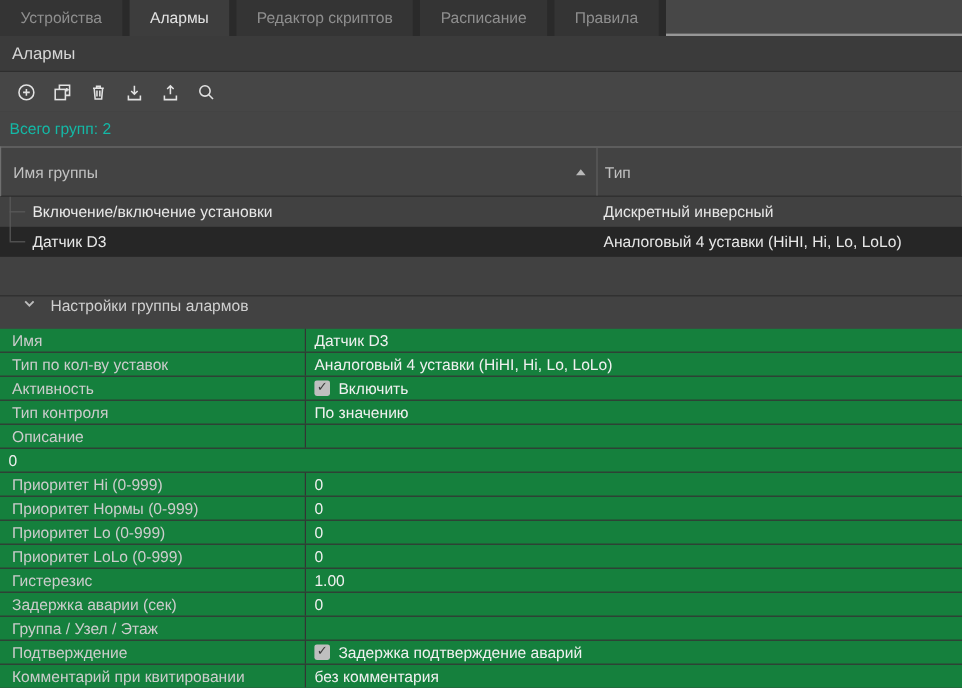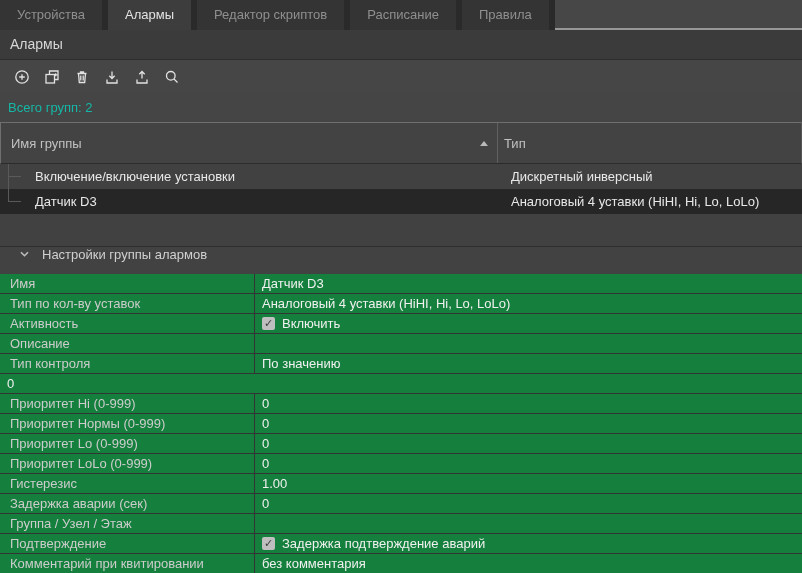--- a/index.html
+++ b/index.html
@@ -47,21 +47,21 @@
     width:497px; display:flex; align-items:center; padding-left:10px;
     border-right:1px solid #5f5f5f;
   }
   .grid-header .col-type { flex:1; display:flex; align-items:center; padding-left:6px; }
   .sort-asc {
     margin-left:auto; margin-right:9px; width:0; height:0;
     border-left:4px solid transparent; border-right:4px solid transparent;
     border-bottom:5px solid #b9b9b9;
   }
   .grid-body { position:relative; background:#414141; height:50px; }
-  .grow { display:flex; height:25px; line-height:25px; color:#e8e8e8; cursor:default;padding-left:8px; }
+  .grow { display:flex; height:25px; line-height:25px; color:#e8e8e8; cursor:default; }
   .grow .c1 { width:497px; padding-left:27px; white-space:nowrap; overflow:hidden; }
   .grow .c2 { flex:1; padding-left:6px; white-space:nowrap; overflow:hidden; }
   .grow.selected { background:#262626; }
   .tree-guide-v { position:absolute; left:8px; top:0; width:1px; height:37px; background:#5a5a5a; }
   .tree-guide-h1 { position:absolute; left:8px; top:12px; width:13px; height:1px; background:#5a5a5a; }
   .tree-guide-h2 { position:absolute; left:8px; top:37px; width:13px; height:1px; background:#5a5a5a; }
 
   .spacer-under-table { height:32px; background:#414141; }
 
   
@@ -186,29 +186,29 @@
       </div>
   </div>
   <div class="prow">
     <div class="plabel">Активность</div>
     <div class="pvalue">
       <span class="checkbox">✓</span>
       <span>Включить</span>
     </div>
   </div>
   <div class="prow">
+    <div class="plabel">Тип контроля</div>
+    <div class="pvalue">
+        <span>По значению</span>
+      </div>
+  </div>
+  <div class="prow">
     <div class="plabel">Описание</div>
     <div class="pvalue">
         <span></span>
-      </div>
-  </div>
-  <div class="prow">
-    <div class="plabel">Тип контроля</div>
-    <div class="pvalue">
-        <span>По значению</span>
       </div>
   </div>
   <div class="prow">
     <div class="pvalue">
         <span>0</span>
       </div>
   </div>
   <div class="prow">
     <div class="plabel">Приоритет Hi (0-999)</div>
     <div class="pvalue">

